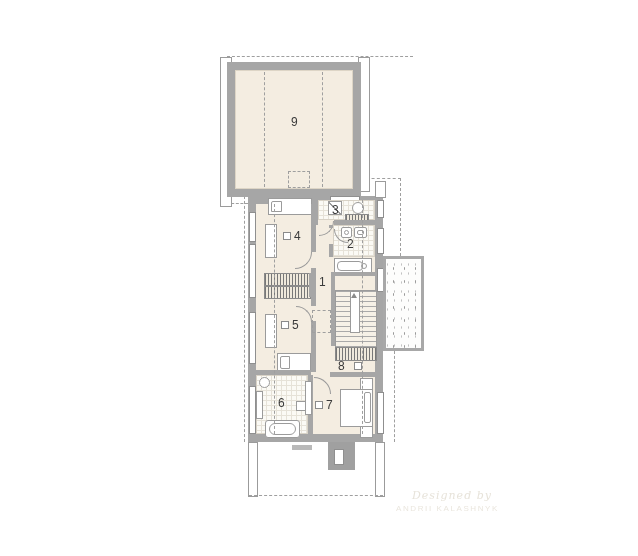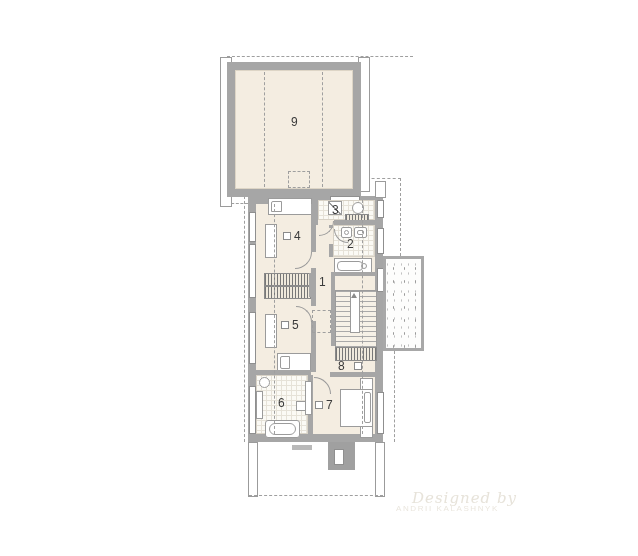--- a/index.html
+++ b/index.html
@@ -28,21 +28,21 @@
               font-size:12px;color:#3a3a3a;line-height:1;}
   .sq{display:inline-block;width:6px;height:6px;border:1px solid #8a8a8a;background:#fff;}
   .stipple{position:absolute;border:3px solid #a8a8a8;background-color:#fdfdfc;
            background-image:radial-gradient(#9a9a9a 0.8px,transparent 1px),
                             radial-gradient(#c2c2c2 0.7px,transparent 0.9px);
            background-size:11px 13px,7px 9px;background-position:2px 3px,5px 1px;}
   .circle{position:absolute;border:1px solid #9b9b9b;border-radius:50%;background:#fff;}
   .tri-up{position:absolute;width:0;height:0;border-left:3px solid transparent;
           border-right:3px solid transparent;border-bottom:5px solid #8a8a8a;}
   .wm1{position:absolute;font-family:"DejaVu Serif",serif;font-style:italic;
-       font-size:15px;color:#e7e3da;letter-spacing:1px;}
+       font-size:11px;color:#e7e3da;letter-spacing:1px;}
   .wm2{position:absolute;font-family:"Liberation Sans",sans-serif;font-size:8px;
        color:#eae6de;letter-spacing:1.6px;}
 </style>
 </head>
 <body>
 
 <div class="canvas">
 
   <div class="dashh" style="left:227px;top:56px;width:186px;"></div>
   <div class="dashv" style="left:244px;top:196px;height:246px;"></div>

